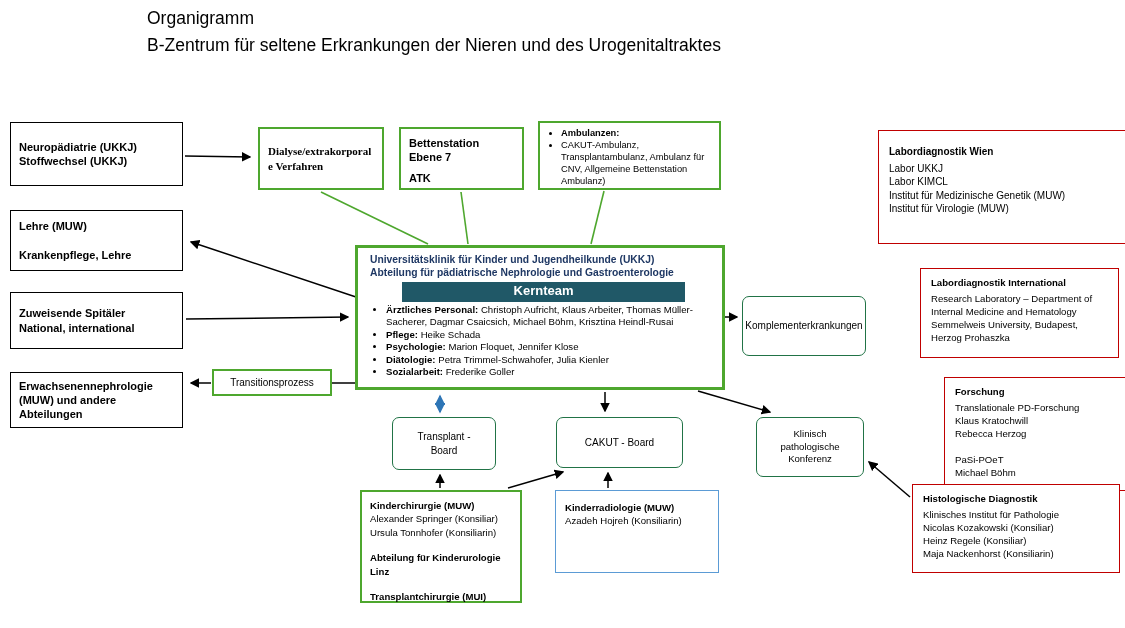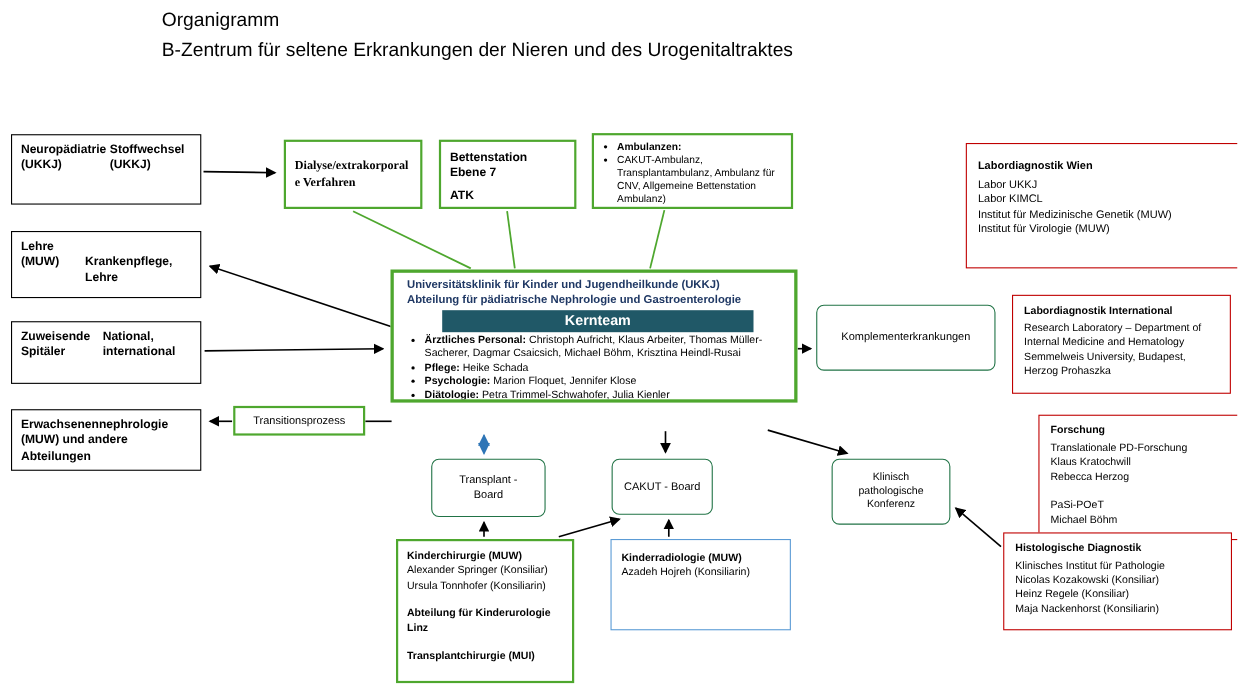--- a/index.html
+++ b/index.html
@@ -10,21 +10,21 @@
 
   .title { left:147px; top:5px; font-size:17.5px; line-height:1.55; }
 
   svg.connectors { left:0; top:0; pointer-events:none; }
   .lk { stroke:#000; stroke-width:1.5; }
   .lg { stroke:#4EA72E; stroke-width:1.6; }
   .lb { stroke:#2E75B6; stroke-width:1.8; }
 
   .box { position:absolute; border:1.6px solid #000; background:#fff; padding:6px 8px;
          font-size:11px; font-weight:bold; line-height:1.3;
-         display:flex; flex-direction:row; justify-content:center; }
+         display:flex; flex-direction:column; justify-content:center; }
   .gbox { position:absolute; border:2px solid #4EA72E; background:#fff; padding:7px 8px;
           font-size:11px; line-height:1.3; }
   .rbox { position:absolute; border:1.8px solid #C00000; background:#fff; padding:8px 10px;
           font-size:10px; line-height:1.35; }
   .bbox { position:absolute; border:1.8px solid #5B9BD5; background:#fff; padding:10px 9px;
           font-size:9.6px; line-height:1.4; }
   .rounded { position:absolute; border:1.8px solid #217346; border-radius:7px; background:#fff;
              display:flex; align-items:center; justify-content:center; text-align:center;
              font-size:10px; line-height:1.35; white-space:pre-line; padding:3px; }
 
@@ -44,42 +44,42 @@
                     display:flex; align-items:center; justify-content:center; padding:2px; }
 
   
   .box-dialyse { left:258px; top:127px; width:126px; height:63px; font-weight:bold;
                  display:flex; flex-direction:column; justify-content:center; overflow-wrap:anywhere;font-family:Liberation Serif, serif; }
   .box-betten  { left:399px; top:127px; width:125px; height:63px; font-weight:bold; }
   .box-ambul   { left:538px; top:121px; width:183px; height:69px; font-size:9.3px; padding:4px 6px; }
   .box-ambul ul { margin:0 0 0 15px; }
 
   
-  .box-center { left:355px; top:245px; width:370px; height:121px; border-width:3px;
+  .box-center { left:355px; top:245px; width:370px; height:145px; border-width:3px;
                 padding:5px 10px 3px 12px; overflow:hidden; }
   .c-title { font-size:10.3px; font-weight:bold; color:#1F3864; line-height:1.3; }
   .banner { width:283px; margin:2px 0 2px 32px; background:#205867; color:#fff;
             text-align:center; font-size:13px; padding:1px 0 2px 0;font-weight:bold; }
   .c-list { list-style:disc; margin:1px 0 0 16px; font-size:9.6px; line-height:1.3; }
 
   
   .rbox .hd { font-weight:bold; margin-bottom:3px; }
   .box-laborwien { left:878px; top:130px; width:272px; height:114px; padding-top:14px; }
   .box-laborintl { left:920px; top:268px; width:199px; height:90px; font-size:9.6px; }
   .box-forschung { left:944px; top:377px; width:199px; height:114px; font-size:9.6px; }
   .box-histo     { left:912px; top:484px; width:208px; height:89px; font-size:9.6px; }
 
   
-  .nd-komplement { left:742px; top:277px; width:163px; height:60px; }
+  .nd-komplement { left:742px; top:296px; width:124px; height:60px; }
   .nd-transplant { left:392px; top:417px; width:104px; height:53px; }
-  .nd-cakut      { left:556px; top:417px; width:92px; height:51px; }
+  .nd-cakut      { left:556px; top:417px; width:127px; height:51px; }
   .nd-konferenz  { left:756px; top:417px; width:108px; height:60px; font-size:9.6px; }
 
   
-  .box-kch { left:360px; top:490px; width:162px; height:131px; font-size:9.6px; line-height:1.4; }
+  .box-kch { left:360px; top:490px; width:162px; height:113px; font-size:9.6px; line-height:1.4; }
   .box-krad { left:555px; top:490px; width:164px; height:83px; }
 </style>
 </head>
 <body>
 
 <div class="stage">
 
   <svg class="abs connectors" width="1125" height="628">
     <defs>
       <marker id="ab" viewBox="0 0 10 10" refX="8.5" refY="5" markerWidth="6.5" markerHeight="6.5" orient="auto-start-reverse">

